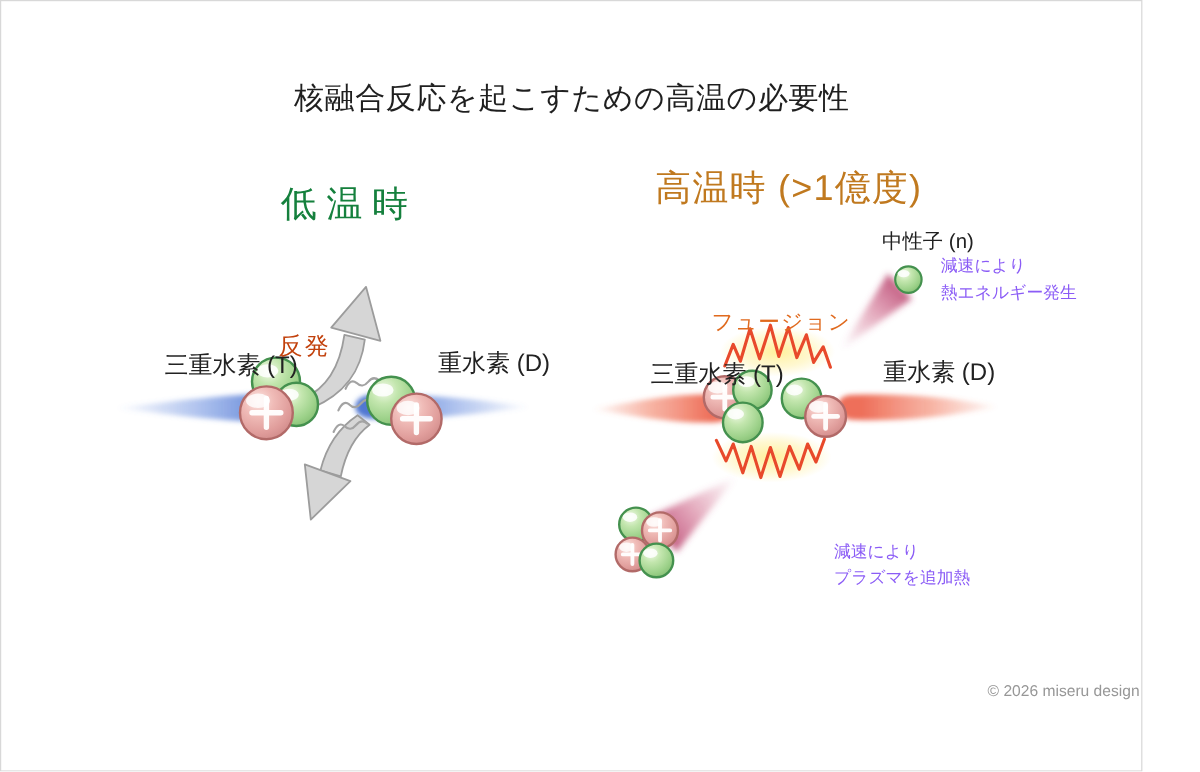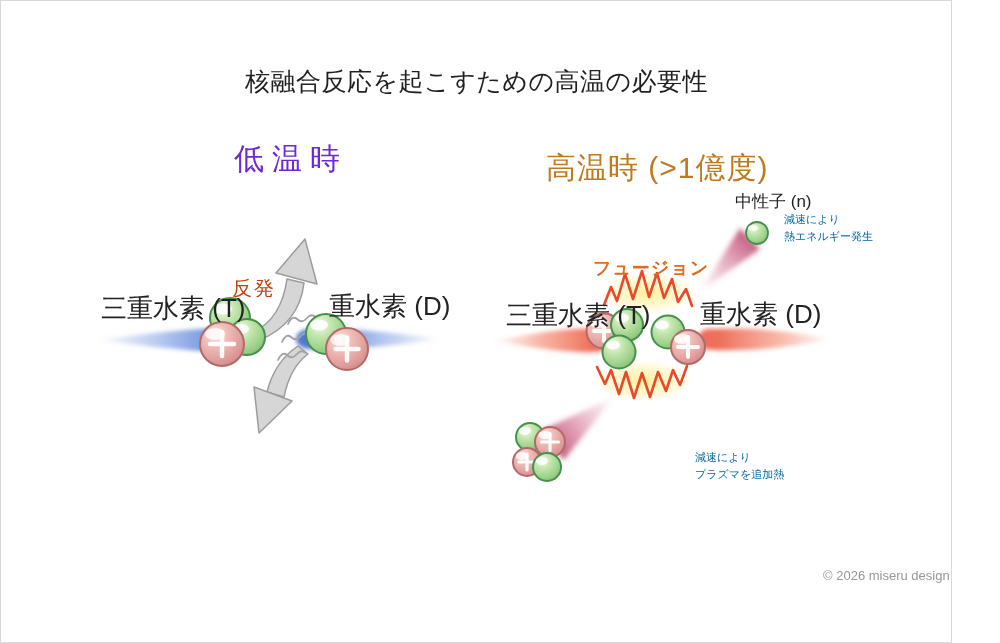--- a/index.html
+++ b/index.html
@@ -5,27 +5,27 @@
   html,body{margin:0;padding:0;background:#ffffff;}
   .frame{
     position:relative;width:952px;height:643px;box-sizing:border-box;
     background:#ffffff;border:1px solid #d8d8d8;overflow:hidden;
     font-family:"Liberation Sans",sans-serif;
   }
   svg.art{position:absolute;left:0;top:0;}
   .t{position:absolute;white-space:nowrap;color:#222222;}
   .title{font-size:25px;font-weight:500;color:#1f1f1f;letter-spacing:0.5px;}
   .heading{font-size:30px;font-weight:500;}
-  .heading.cold{color:#6d28d9;letter-spacing:8px;}
+  .heading.cold{color:#15803d;letter-spacing:8px;margin-top:11px;}
   .heading.hot{color:#c0791f;letter-spacing:1px;}
-  .plabel{font-size:26px;}
+  .plabel{font-size:20px;margin-left:36px;}
   .repulsion{font-size:20px;color:#c2410c;letter-spacing:2px;font-weight:500;}
-  .fusion{font-size:18px;color:#e06a1e;letter-spacing:1px;font-weight:700;}
+  .fusion{font-size:18px;color:#e06a1e;letter-spacing:1px;font-weight:400;}
   .small-label{font-size:17px;text-align:center;}
-  .note{position:absolute;white-space:pre-line;font-size:11px;color:#0369a1;line-height:1.55;}
+  .note{position:absolute;white-space:pre-line;font-size:14px;color:#8b5cf6;line-height:1.55;}
   .copyright{font-size:13px;color:#979797;}
 </style>
 </head>
 <body>
 
 <div class="frame">
 
   <svg class="art" width="1000" height="643" viewBox="0 0 1000 643">
     <defs>
       <linearGradient id="lgBlueL">
@@ -195,21 +195,21 @@
       <g>
         <circle cx="546" cy="466" r="14" fill="url(#rgGreen)" stroke="#44914e" stroke-width="2"></circle>
         <ellipse cx="541" cy="460" rx="6" ry="4" fill="#ffffff" opacity="0.85"></ellipse>
       </g>
     </g>
   </svg>
 
   <div class="t title" style="left:244px;top:64px;">核融合反応を起こすための高温の必要性</div>
 
   <div class="t heading cold" style="left:233px;top:138px;">低温時</div>
-  <div class="t heading hot" style="left:545px;top:147px;">高温時 (&gt;1億度)</div>
+  <div class="t heading hot" style="left:545px;top:136px;">高温時 (&gt;1億度)</div>
 
   <div class="t plabel" style="left:100px;top:290px;">三重水素 (T)</div>
   <div class="t repulsion" style="left:231px;top:274px;">反発</div>
   <div class="t plabel" style="left:328px;top:288px;">重水素 (D)</div>
 
   <div class="t fusion" style="left:592px;top:255px;">フュージョン</div>
   <div class="t plabel" style="left:505px;top:297px;">三重水素 (T)</div>
   <div class="t plabel" style="left:699px;top:296px;">重水素 (D)</div>
 
   <div class="t small-label" style="left:734px;top:189px;">中性子 (n)</div>

